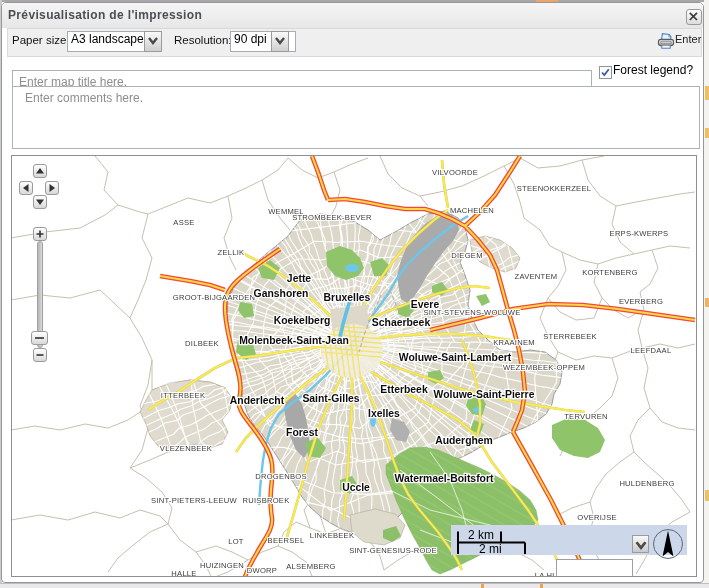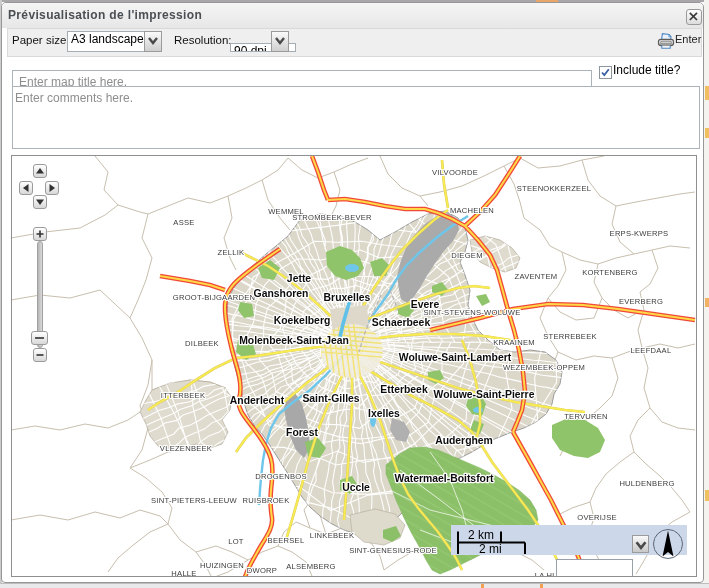--- a/index.html
+++ b/index.html
@@ -27,21 +27,21 @@
             background:linear-gradient(#fafafa,#cfcfcf);box-sizing:border-box;}
   .chev{position:absolute;left:3px;top:4px;width:10px;height:9px;}
   .printbtn{position:absolute;left:649px;top:3px;width:48px;height:22px;}
   .printtext{position:absolute;left:18px;top:1px;font-size:11px;color:#222;}
   .mapinput{position:absolute;left:10px;top:59px;width:580px;height:20px;border:1px solid #aab2ba;
             box-sizing:border-box;font-size:12px;color:#8e8e8e;padding:3px 0 0 6px;background:#fff;margin-top:8px;}
   .legendwrap{position:absolute;left:595px;top:61px;font-size:12px;color:#000;}
   .checkbox{position:absolute;left:2px;top:2px;width:11px;height:11px;border:1px solid #8e959c;background:#fff;}
   .legendtext{position:absolute;left:16px;top:-1px;white-space:nowrap;}
   .comments{position:absolute;left:10px;top:83px;width:688px;height:63px;border:1px solid #aab2ba;
-            box-sizing:border-box;font-size:12px;color:#8e8e8e;padding:4px 0 0 2px;background:#fff;}
+            box-sizing:border-box;font-size:12px;color:#8e8e8e;padding:4px 0 0 12px;background:#fff;}
   .mapbox{position:absolute;left:9px;top:152px;width:686px;height:422px;border:1px solid #8f8f8f;
           box-sizing:border-box;background:#15803d;overflow:hidden;}
   
   .mbtn{position:absolute;width:14px;height:14px;border:1px solid #9b9b9b;border-radius:3px;
         background:linear-gradient(#ffffff,#d8d8d8);box-sizing:border-box;}
   .mbtn svg{position:absolute;left:0;top:0;}
   .slidertrack{position:absolute;left:25px;top:85px;width:6px;height:107px;background:linear-gradient(90deg,#b5b5b5,#d9d9d9);
                border:1px solid #a0a0a0;border-radius:3px;box-sizing:border-box;}
   .scalepanel{position:absolute;left:439px;top:369px;width:236px;height:30px;background:#ccd8ea;}
   .scombo{position:absolute;left:105px;top:10px;width:93px;height:18px;}
@@ -74,21 +74,21 @@
     <div class="combo" style="left:59px;top:2px;width:96px;">
       <div class="combofield" style="width:78px;">A3 landscape</div>
       <div class="combobtn" style="left:77px;">
         <svg class="chev" viewBox="0 0 10 9">
             <path d="M1 2 L5 7 L9 2" fill="none" stroke="#4a4a4a" stroke-width="2.4"></path>
           </svg>
       </div>
     </div>
     <div class="tlabel" style="left:166px;top:5px;">Resolution:</div>
     <div class="combo" style="left:222px;top:2px;width:60px;">
-      <div class="combofield" style="width:66px;margin-top:12px;">90 dpi</div>
+      <div class="combofield" style="width:66px;">90 dpi</div>
       <div class="combobtn" style="left:41px;">
         <svg class="chev" viewBox="0 0 10 9">
             <path d="M1 2 L5 7 L9 2" fill="none" stroke="#4a4a4a" stroke-width="2.4"></path>
           </svg>
       </div>
     </div>
     <div class="printbtn">
       <svg width="18" height="18" viewBox="0 0 18 18" style="position:absolute;left:0;top:0;">
         <defs>
             <linearGradient id="pg" x1="0" y1="0" x2="0" y2="1">
@@ -106,21 +106,21 @@
       <div class="printtext">Enter</div>
     </div>
   </div>
   <input class="mapinput" value="Enter map title here." readonly="" style="">
   <div class="legendwrap">
     <div class="checkbox">
       <svg width="11" height="11" viewBox="0 0 11 11" style="position:absolute;left:0;top:0;">
         <path d="M2 5.5 L4.3 8 L8.8 2.2" fill="none" stroke="#3a5fa5" stroke-width="1.8"></path>
       </svg>
     </div>
-    <div class="legendtext">Include title?</div>
+    <div class="legendtext">Forest legend?</div>
   </div>
   <div class="comments">Enter comments here.</div>
   <div class="mapbox">
 
 <svg width="684" height="420" viewBox="12 156 684 420" style="position:absolute;left:0;top:0;">
 <defs>
           <pattern id="fo" width="9" height="9" patternUnits="userSpaceOnUse" patternTransform="rotate(30)">
             <rect width="9" height="9" fill="#8cc068"></rect>
             <path d="M0 4.5 H9" stroke="#95c873" stroke-width="1.2"></path>
           </pattern>

